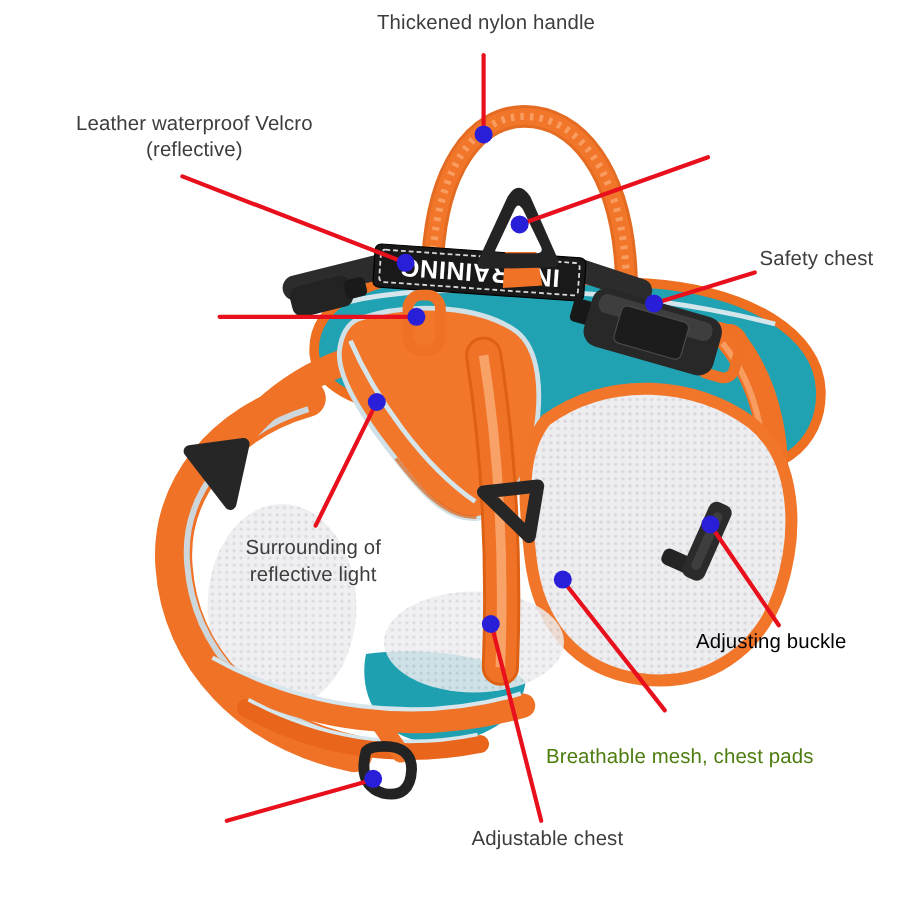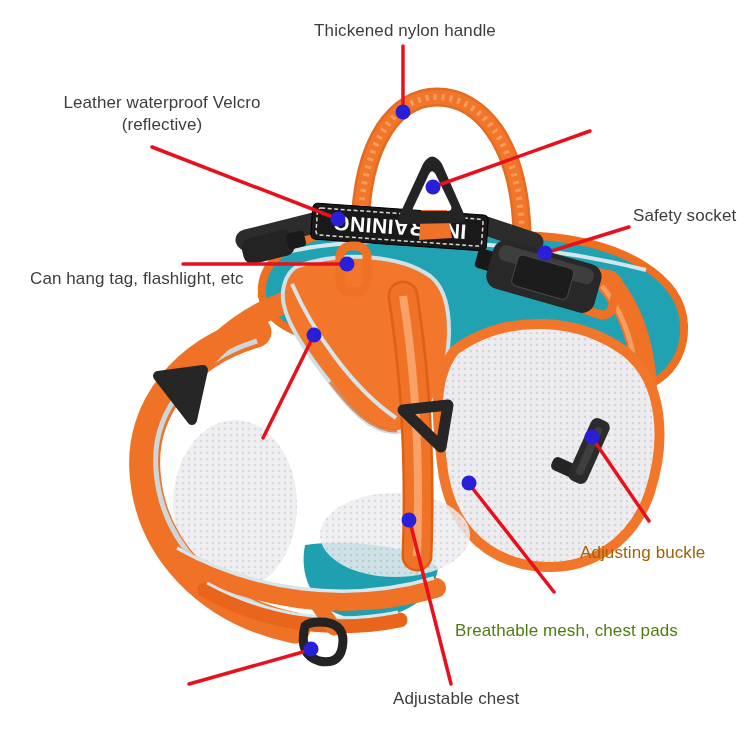--- a/index.html
+++ b/index.html
@@ -146,23 +146,24 @@
       <circle cx="592" cy="437" r="7.5" fill="#2a1fd8"></circle>
       <line x1="554" y1="592" x2="470" y2="485" stroke="#e8101c" stroke-width="3.5" stroke-linecap="round"></line>
       <circle cx="469" cy="483" r="7.5" fill="#2a1fd8"></circle>
       <line x1="451" y1="684" x2="410" y2="522" stroke="#e8101c" stroke-width="3.5" stroke-linecap="round"></line>
       <circle cx="409" cy="520" r="7.5" fill="#2a1fd8"></circle>
       <line x1="189" y1="684" x2="310" y2="650" stroke="#e8101c" stroke-width="3.5" stroke-linecap="round"></line>
       <circle cx="311" cy="649" r="7.5" fill="#2a1fd8"></circle>
     </svg>
 
   <div id="labels">
-      <div class="callout-label center" style="left: 405px; top: 20px; color: rgb(61, 61, 61);">Thickened nylon handle</div>
+      <div class="callout-label center" style="left: 405px; top: 8px; color: rgb(61, 61, 61);">Thickened nylon handle</div>
       <div class="callout-label center" style="left: 162px; top: 92px; color: rgb(61, 61, 61);">Leather waterproof Velcro
 (reflective)</div>
-      <div class="callout-label" style="left: 633px; top: 205px; color: rgb(61, 61, 61);">Safety socket</div>
-      <div class="callout-label" style="left: 30px; top: 268px; color: rgb(61, 61, 61);">Can hang tag, flashlight, etc</div>
-      <div class="callout-label" style="left: 580px; top: 524px; color: #a16207; margin-top: 18px;">Adjusting buckle</div>
+      <div class="callout-label" style="left: 633px; top: 205px; color: rgb(61, 61, 61);">Safety chest</div>
+      <div class="callout-label center" style="left: 261px; top: 446px; color: rgb(61, 61, 61);">Surrounding of
+reflective light</div>
+      <div class="callout-label" style="left: 580px; top: 524px; color: #000000;">Adjusting buckle</div>
       <div class="callout-label" style="left: 455px; top: 597px; color: #4d7c0f; margin-top: 23px;">Breathable mesh, chest pads</div>
       <div class="callout-label" style="left: 393px; top: 688px; color: rgb(61, 61, 61); text-align: center;">Adjustable chest</div>
     </div>
 
 </div>
 
 </body></html>

